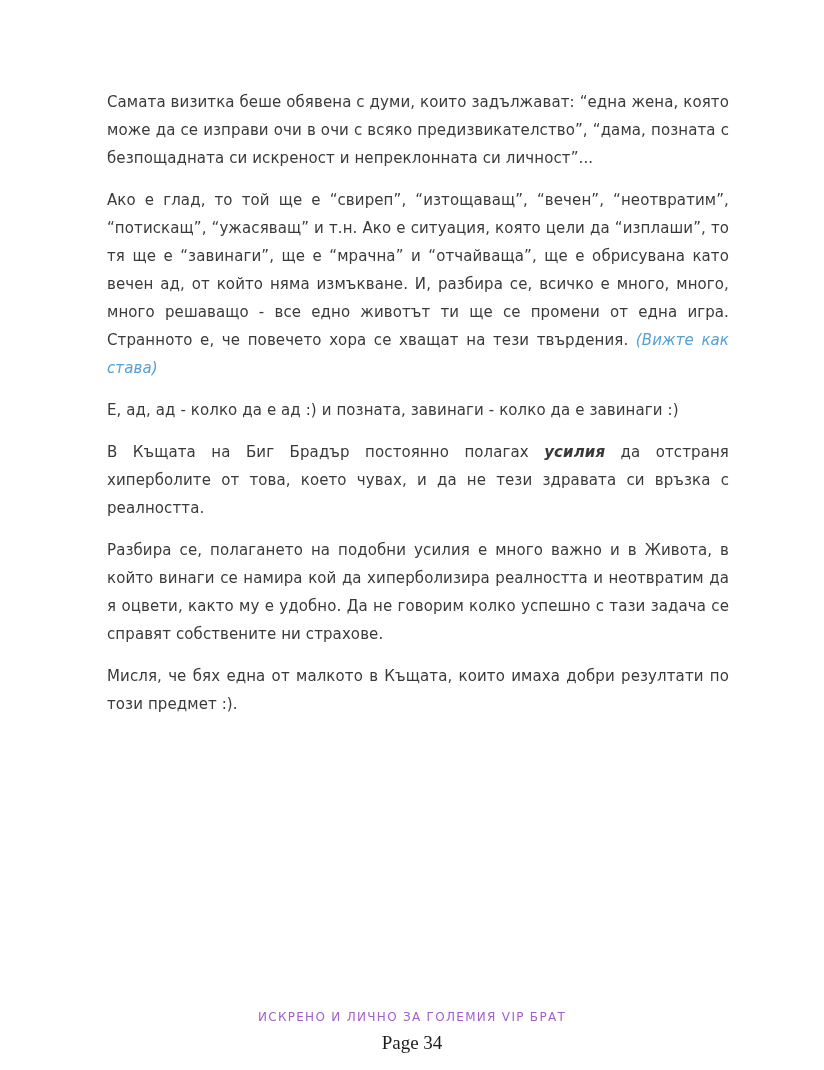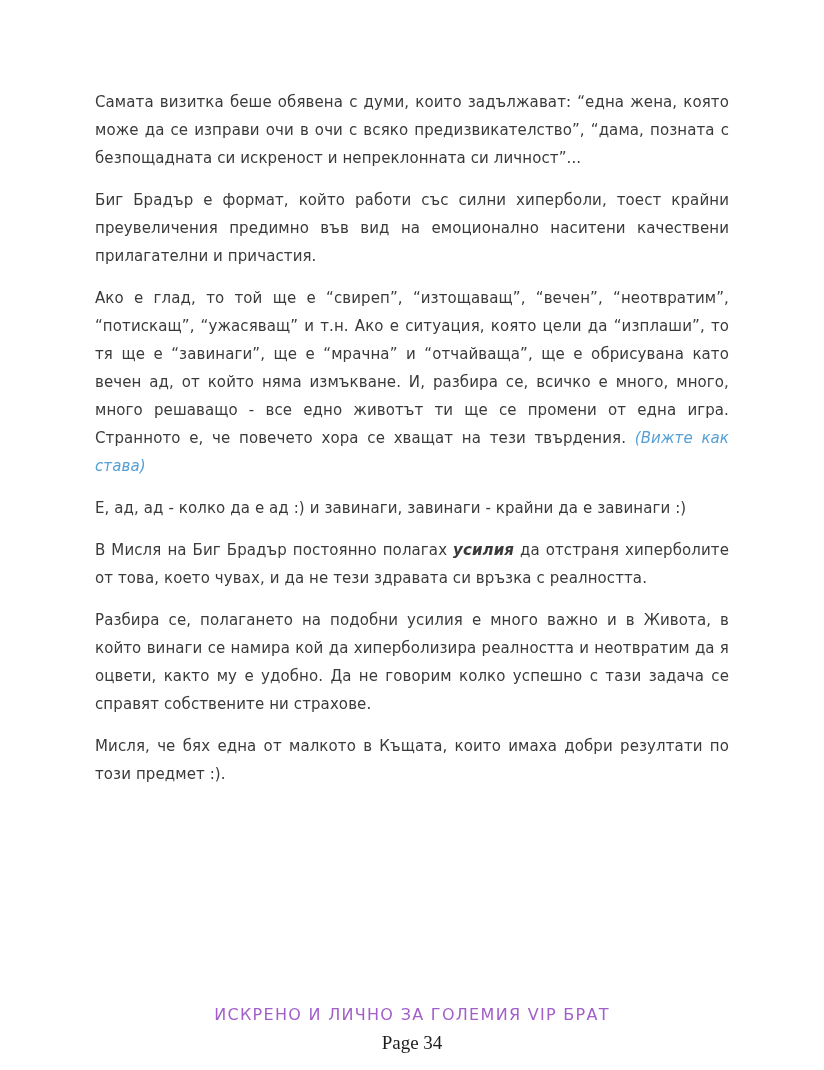--- a/index.html
+++ b/index.html
@@ -17,34 +17,34 @@
   .content {
     position: absolute;
     left: 95px; top: 88px;
     width: 634px;
     text-align: justify;
     font-size: 15px;
     line-height: 28px;
     letter-spacing: 0.1px;
     color: var(--text_color, #3a3a3a);
   }
-  .content p { margin: 0 0 14px 0; }
+  .content p { margin: 0 0 14px 12px; }
   .link {
     color: var(--link_color, #56a0d6);
     font-style: italic;
     text-decoration: none;
     cursor: pointer;
   }
   .italic { font-style: italic; font-weight: bold; }
   .footer-title {
     position: absolute;
     left: 0; width: 100%;
     bottom: 46px;
     text-align: center;
-    font-size: 16px;
+    font-size: 12px;
     letter-spacing: 1.3px;
     color: var(--accent_color, #a25fca);
   }
   .page-number {
     position: absolute;
     left: 0; width: 100%;
     bottom: 16px;
     text-align: center;
     font-family: "Liberation Serif", "DejaVu Serif", serif;
     font-size: 19px;
@@ -52,28 +52,27 @@
   }
 </style>
 </head>
 <body>
 
 <div class="page">
   <div class="content">
 
     <p><span>Самата визитка беше обявена с думи, които задължават: “една жена, която може да се изправи очи в очи с всяко предизвикателство”, “дама, позната с безпощадната си искреност и непреклонната си личност”...</span></p>
 
-    <p><span>Биг Брадър е формат, който работи със силни хиперболи, тоест крайни преувеличения предимно във вид на емоционално наситени качествени прилагателни и причастия.</span></p>
 
     <p><span>Ако е глад, то той ще е “свиреп”, “изтощаващ”, “вечен”, “неотвратим”, “потискащ”, “ужасяващ” и т.н. Ако е ситуация, която цели да “изплаши”, то тя ще е “завинаги”, ще е “мрачна” и “отчайваща”, ще е обрисувана като вечен ад, от който няма измъкване. И, разбира се, всичко е много, много, много решаващо - все едно животът ти ще се промени от една игра. Странното е, че повечето хора се хващат на тези твърдения. </span><a class="link">(Вижте как става)</a></p>
 
-    <p><span>Е, ад, ад - колко да е ад :) и завинаги, завинаги - крайни да е завинаги :)</span></p>
+    <p><span>Е, ад, ад - колко да е ад :) и позната, завинаги - колко да е завинаги :)</span></p>
 
 
-    <p><span>В Мисля на Биг Брадър постоянно полагах </span><span class="italic">усилия</span><span> да отстраня хиперболите от това, което чувах, и да не тези здравата си връзка с реалността.</span></p>
+    <p><span>В Къщата на Биг Брадър постоянно полагах </span><span class="italic">усилия</span><span> да отстраня хиперболите от това, което чувах, и да не тези здравата си връзка с реалността.</span></p>
 
     <p><span>Разбира се, полагането на подобни усилия е много важно и в Живота, в който винаги се намира кой да хиперболизира реалността и неотвратим да я оцвети, както му е удобно. Да не говорим колко успешно с тази задача се справят собствените ни страхове.</span></p>
 
     <p><span>Мисля, че бях една от малкото в Къщата, които имаха добри резултати по този предмет :).</span></p>
 
   </div>
 
   <div class="footer-title">ИСКРЕНО И ЛИЧНО ЗА ГОЛЕМИЯ VIP БРАТ</div>
   <div class="page-number">Page 34</div>
 </div>

